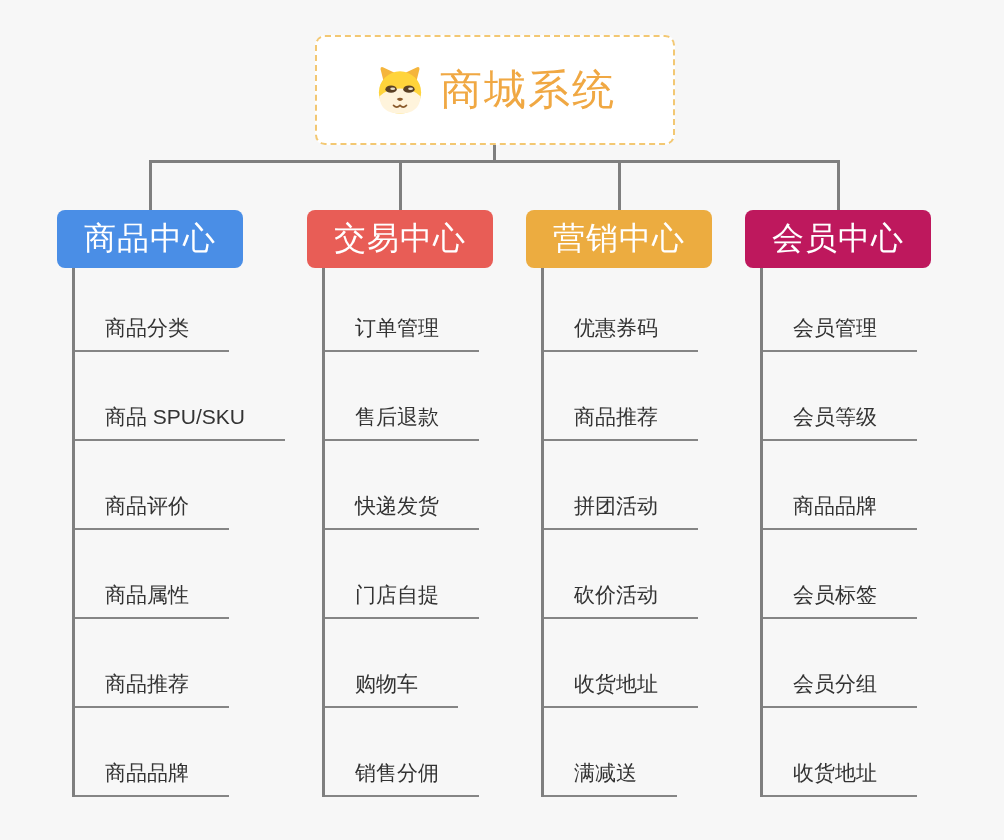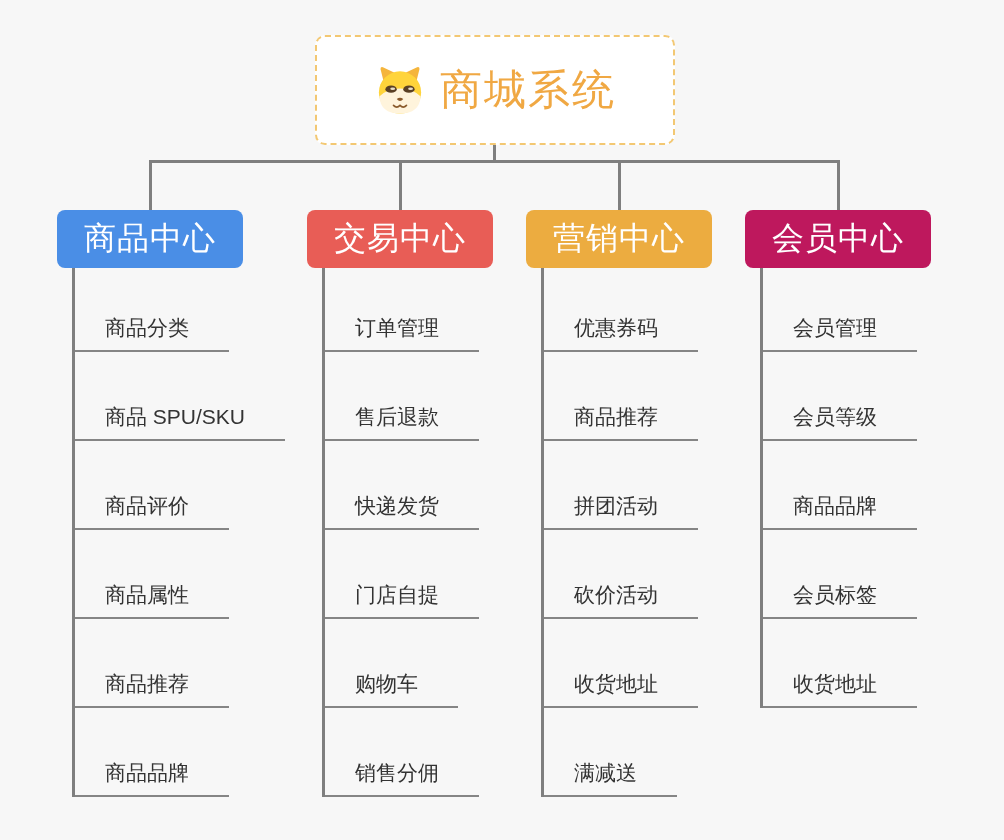--- a/index.html
+++ b/index.html
@@ -135,16 +135,17 @@
   </ul>
 
   <div class="branch-box b3" style="background-color: #be185d; justify-content: center;">
     <span>会员中心</span>
   </div>
   <ul class="children c3">
     <li>会员管理</li>
     <li>会员等级</li>
     <li>商品品牌</li>
     <li>会员标签</li>
+    <li>会员分组</li>
     <li>收货地址</li>
   </ul>
 
 </div>
 
 </body></html>

